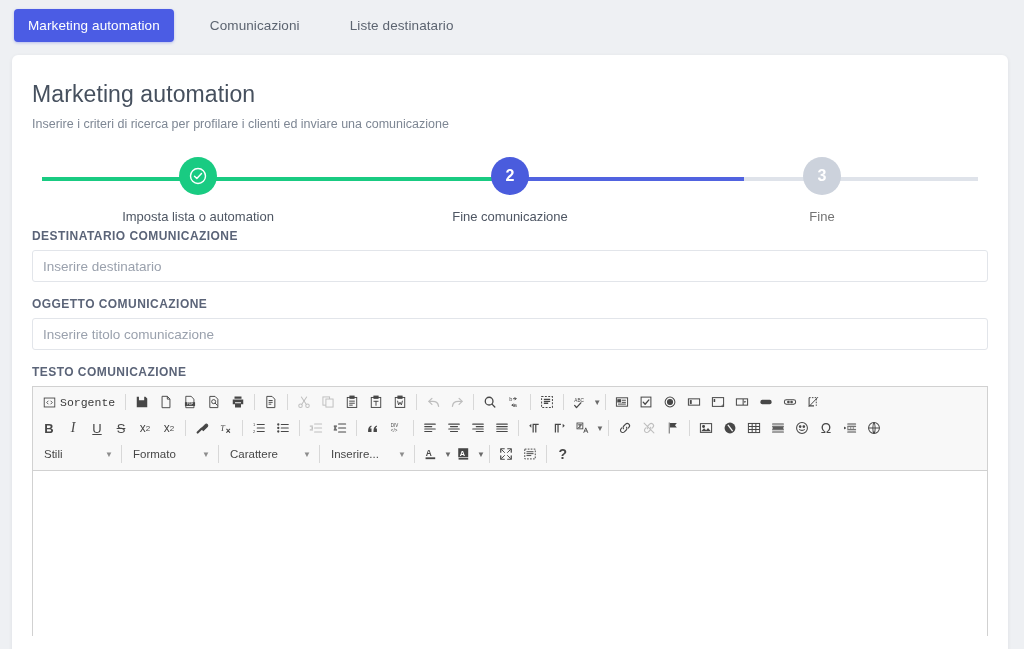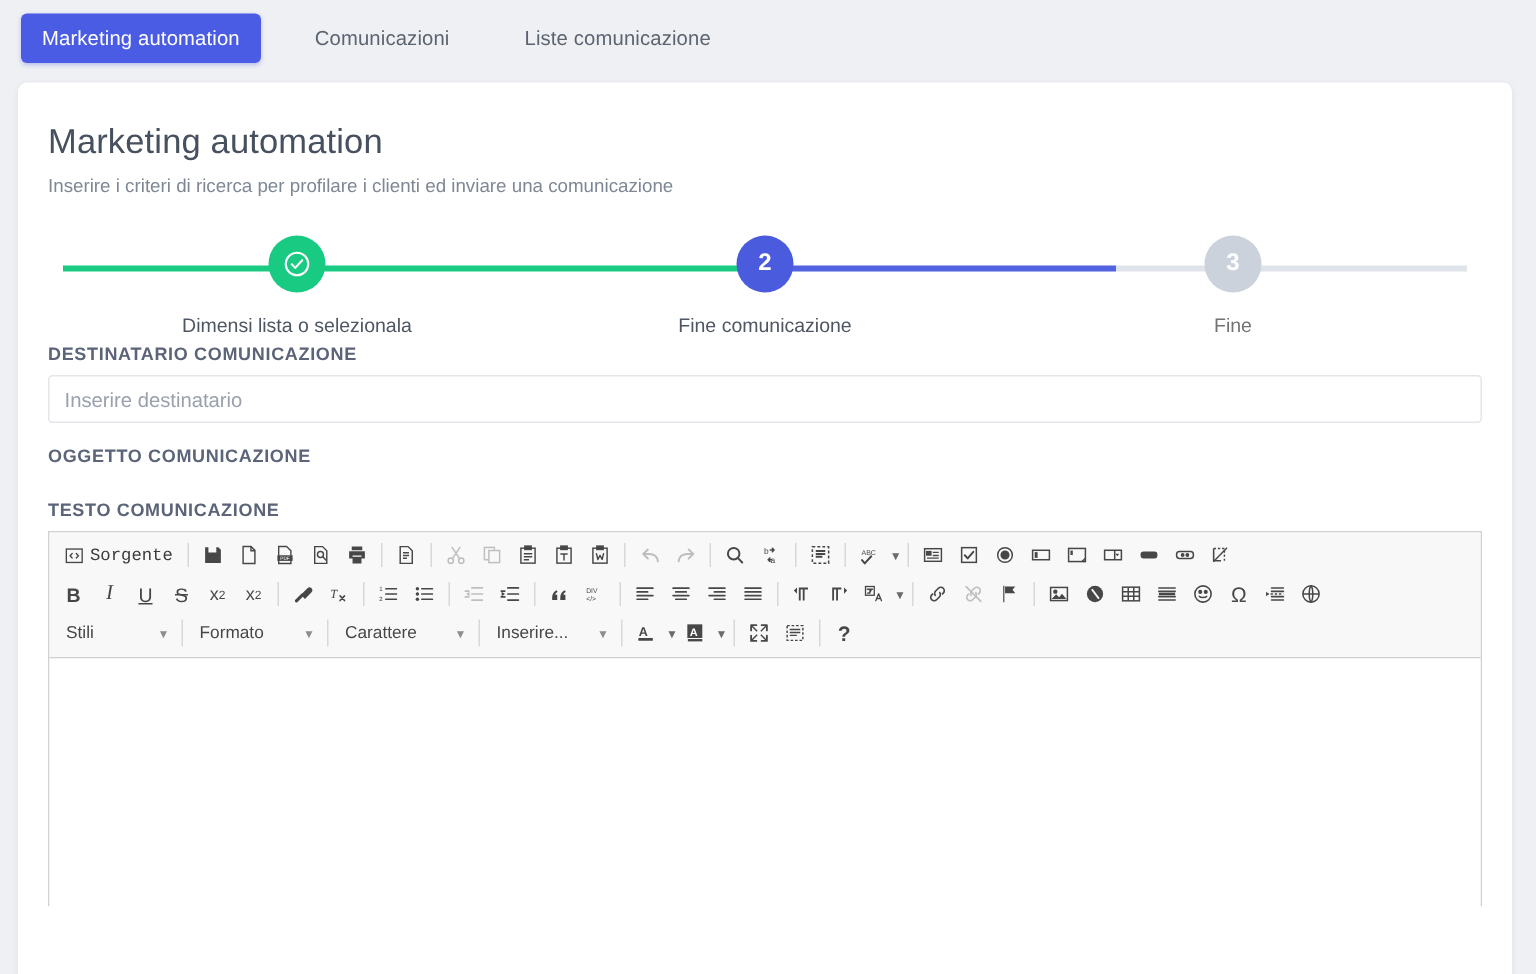--- a/index.html
+++ b/index.html
@@ -183,21 +183,21 @@
   .sub-glyph, .sup-glyph { font-size: 12px; }
   .sub-glyph sub, .sup-glyph sup { font-size: 8px; }
   .omega { font-size: 14px; }
 </style>
 </head>
 <body>
 
 <div class="tabbar">
   <div class="tab active">Marketing automation</div>
   <div class="tab">Comunicazioni</div>
-  <div class="tab">Liste comunicazione</div>
+  <div class="tab">Liste destinatario</div>
 </div>
 
 <div class="card">
  <div class="card-inner">
 
   <h1 class="page-title">Marketing automation</h1>
   <p class="page-sub">Inserire i criteri di ricerca per profilare i clienti ed inviare una comunicazione</p>
 
   
   <div class="stepper">
@@ -211,21 +211,21 @@
 
       <div class="node">
         <div class="circle done">
           <span>
             <svg width="20" height="20" viewBox="0 0 24 24" fill="none" stroke="#ffffff" stroke-width="1.7">
               <circle cx="12" cy="12" r="9"></circle>
               <path d="M7.8 12.2l2.8 2.9 5.6-6.1" stroke-linecap="round" stroke-linejoin="round"></path>
             </svg>
           </span>
         </div>
-        <div class="node-label">Dimensi lista o selezionala</div>
+        <div class="node-label">Imposta lista o automation</div>
       </div>
 
       <div class="node">
         <div class="circle current">
           <span>2</span>
         </div>
         <div class="node-label">Fine comunicazione</div>
       </div>
 
       <div class="node">
@@ -238,20 +238,21 @@
     </div>
   </div>
 
   
   <div class="field-label">DESTINATARIO COMUNICAZIONE</div>
   <input class="text-input" type="text" placeholder="Inserire destinatario" style="">
 
   <div class="gap"></div>
 
   <div class="field-label">OGGETTO COMUNICAZIONE</div>
+  <input class="text-input" type="text" placeholder="Inserire titolo comunicazione" style="">
 
   <div class="gap"></div>
 
   <div class="field-label">TESTO COMUNICAZIONE</div>
 
   
   <div class="editor">
     <div class="toolbar">
 
       <div class="trow">

